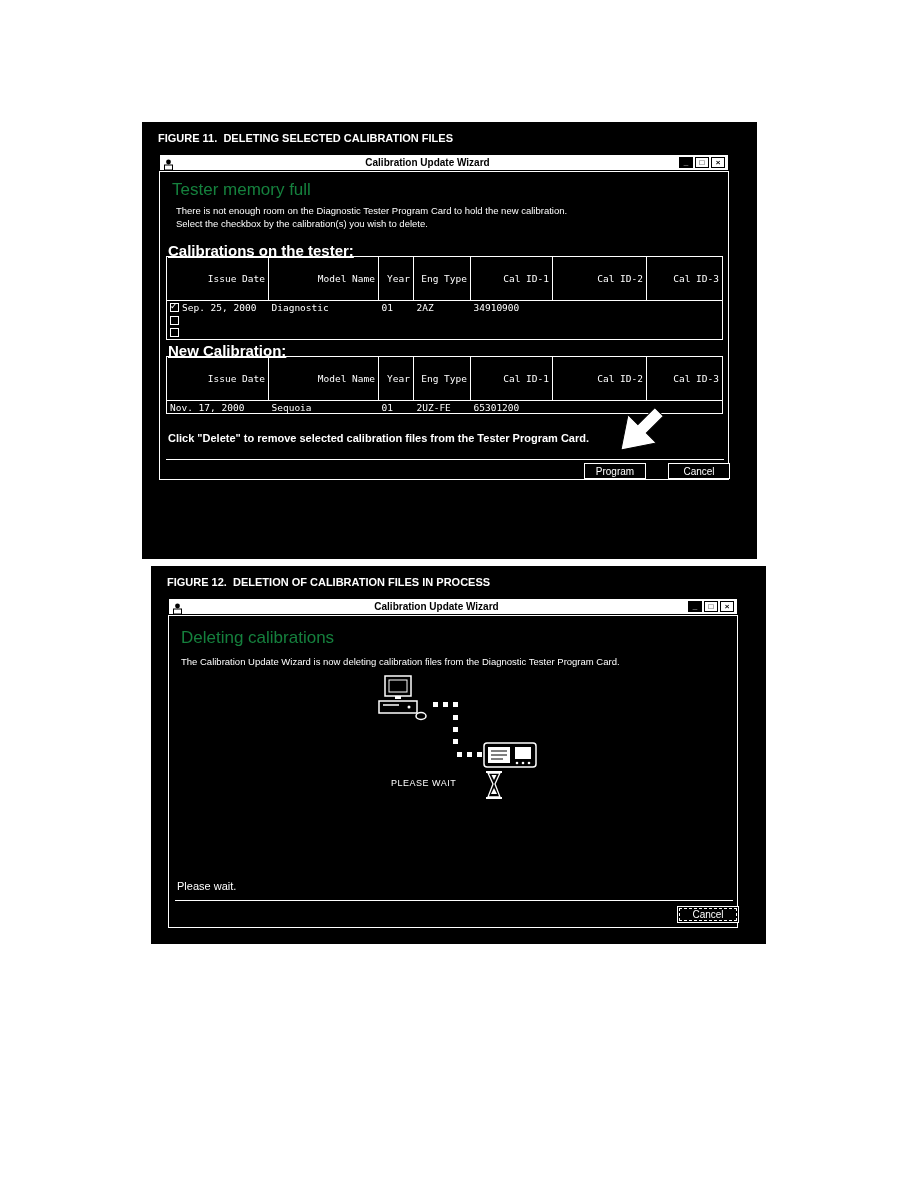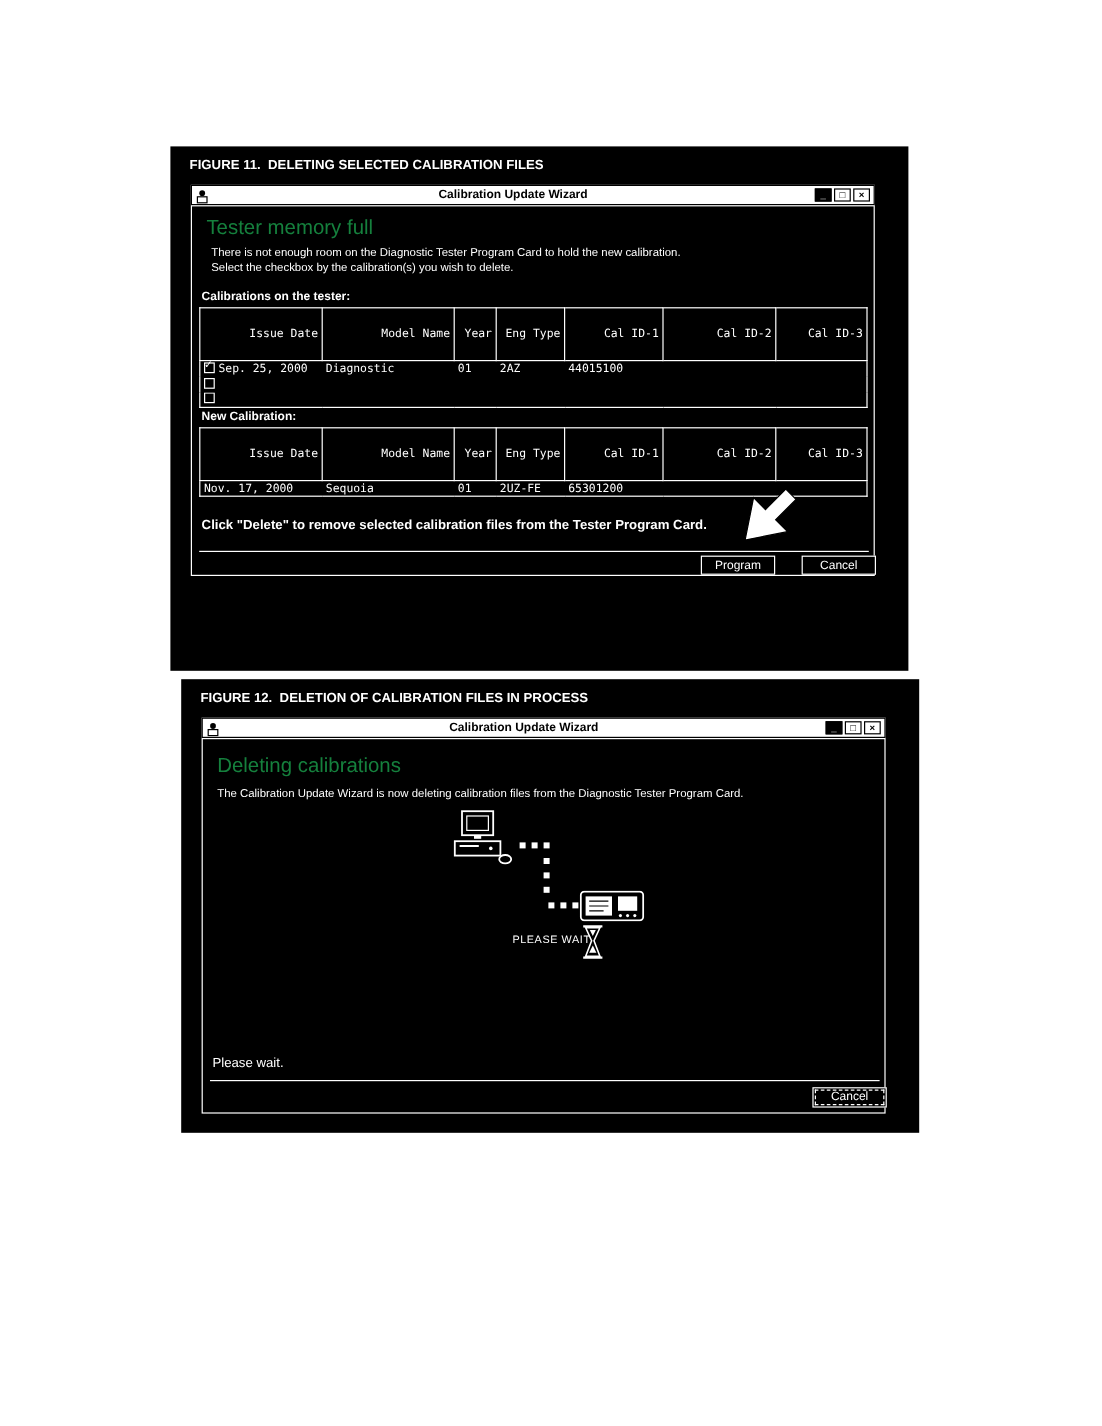--- a/index.html
+++ b/index.html
@@ -33,21 +33,21 @@
     line-height:1; cursor:default; overflow:hidden;
   }
   .tb-btn-min { background:#000; color:#fff; }
 
   .dlg-body { position:relative; background:#000; border:1px solid #fff; width:570px; }
   #fig11 .dlg-body { height:309px; }
   #fig12 .dlg-body { height:313px; }
 
   .dlg-heading { position:absolute; left:12px; top:8px; color:#15803d; font-weight:normal; font-size:17px; white-space:nowrap; }
   .dlg-text    { position:absolute; color:#fff; font-size:9.5px; white-space:nowrap; }
-  .section-label { position:absolute; color:#fff; font-weight:bold; font-size:10px; white-space:nowrap; }
+  .section-label { position:absolute; color:#fff; font-weight:bold; font-size:15px; white-space:nowrap;text-decoration:underline; }
 
   .cal-table {
     position:absolute; left:6px; width:556px;
     border-collapse:collapse; table-layout:fixed;
     color:#fff; font-family:"DejaVu Sans Mono", monospace; font-size:9.5px;
     border:1px solid #fff;
   }
   .cal-table th {
     border:1px solid #fff; font-weight:normal; text-align:right;
     padding:16px 3px; height:13px; white-space:nowrap; overflow:hidden;
@@ -77,21 +77,21 @@
     font-family:"Liberation Sans", sans-serif; cursor:default;
   }
   #fig11 .btn-delete { left:424px; top:291px; }
   #fig11 .btn-cancel { left:508px; top:291px; }
   #fig12 .btn-cancel { left:508px; top:290px; height:17px; outline:1px dashed #fff; outline-offset:-3px; }
 
   .arrow-svg { position:absolute; left:450px; top:230px; }
 
   .illus { position:absolute; left:0; top:0; width:568px; height:230px; }
   .dot { position:absolute; width:5px; height:5px; background:#fff; }
-  .please-wait { position:absolute; left:222px; top:162px; color:#fff; font-size:9px; letter-spacing:0.5px;margin-left:36px; }
+  .please-wait { position:absolute; left:222px; top:162px; color:#fff; font-size:9px; letter-spacing:0.5px; }
   .status-text { position:absolute; left:8px; top:264px; color:#fff; font-weight:normal; font-size:11px; }
   .icon-abs { position:absolute; }
 </style>
 </head>
 <body>
 
 <div class="panel" id="fig11">
   <div class="fig-caption">FIGURE 11.  DELETING SELECTED CALIBRATION FILES</div>
 
   <div class="dialog">
@@ -135,21 +135,21 @@
             <th>Cal ID-2</th>
             <th>Cal ID-3</th>
           </tr>
         </thead>
         <tbody>
           <tr>
             <td><span class="cb" data-checked="true"></span><span>Sep. 25, 2000</span></td>
             <td>Diagnostic</td>
             <td>01</td>
             <td>2AZ</td>
-            <td>44015100</td>
+            <td>34910900</td>
             <td></td>
             <td></td>
           </tr>
           <tr>
             <td><span class="cb" data-checked="false"></span><span></span></td>
             <td></td>
             <td></td>
             <td></td>
             <td></td>
             <td></td>

